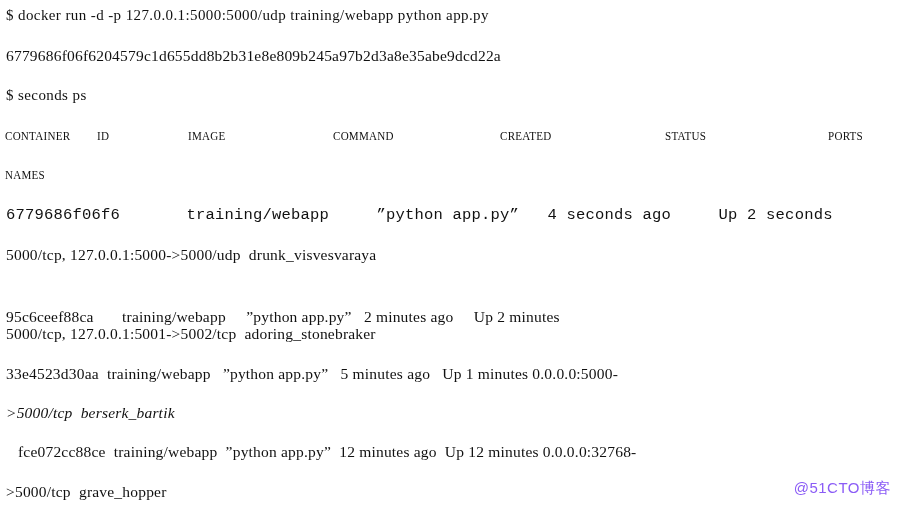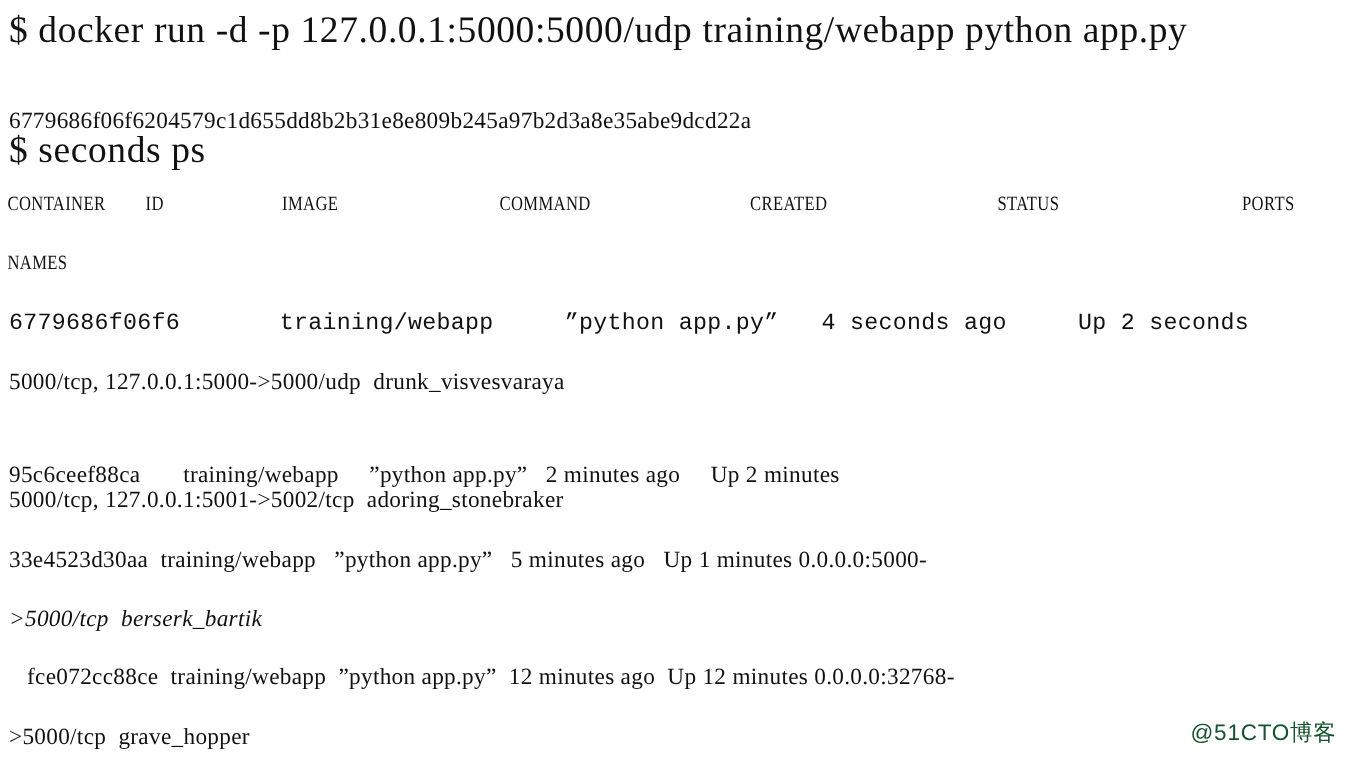--- a/index.html
+++ b/index.html
@@ -21,21 +21,21 @@
   .line {
     position: absolute;
     white-space: pre;
     font-family: "Liberation Serif", "DejaVu Serif", serif;
     color: #111111;
     line-height: 1;
   }
 
   
   .cmd {
-    font-size: 25px;
+    font-size: 15px;
     letter-spacing: 0.4px;
   }
 
   
   .out {
     font-size: 15.5px;
     letter-spacing: 0.2px;
   }
 
   
@@ -46,32 +46,32 @@
     transform-origin: left center;
     letter-spacing: 0.3px;
   }
 
   .watermark {
     position: absolute;
     right: 12px;
     bottom: 12px;
     font-family: "Liberation Sans", "DejaVu Sans", sans-serif;
     font-size: 15px;
-    color: #14532d;
+    color: #8b5cf6;
     letter-spacing: 0.5px;
     white-space: pre;
     user-select: none;
   }
 </style>
 </head>
 <body>
 
 <div id="terminal-root">
     <div class="line cmd" style="left: 6px; top: 8px;">$ docker run -d -p 127.0.0.1:5000:5000/udp training/webapp python app.py</div>
-    <div class="line out" style="left: 6px; top: 48px; margin-top: 25px;">6779686f06f6204579c1d655dd8b2b31e8e809b245a97b2d3a8e35abe9dcd22a</div>
+    <div class="line out" style="left: 6px; top: 48px;">6779686f06f6204579c1d655dd8b2b31e8e809b245a97b2d3a8e35abe9dcd22a</div>
     <div class="line cmd" style="left: 6px; top: 88px;">$ seconds ps</div>
     <div class="line hdr" style="left: 5px; top: 129px;">CONTAINER</div>
     <div class="line hdr" style="left: 97px; top: 129px;">ID</div>
     <div class="line hdr" style="left: 188px; top: 129px;">IMAGE</div>
     <div class="line hdr" style="left: 333px; top: 129px;">COMMAND</div>
     <div class="line hdr" style="left: 500px; top: 129px;">CREATED</div>
     <div class="line hdr" style="left: 665px; top: 129px;">STATUS</div>
     <div class="line hdr" style="left: 828px; top: 129px;">PORTS</div>
     <div class="line hdr" style="left: 5px; top: 168px;">NAMES</div>
     <div class="line out" style="left: 6px; top: 208px; font-family: Liberation Mono, monospace;">6779686f06f6       training/webapp     ”python app.py”   4 seconds ago     Up 2 seconds</div>

